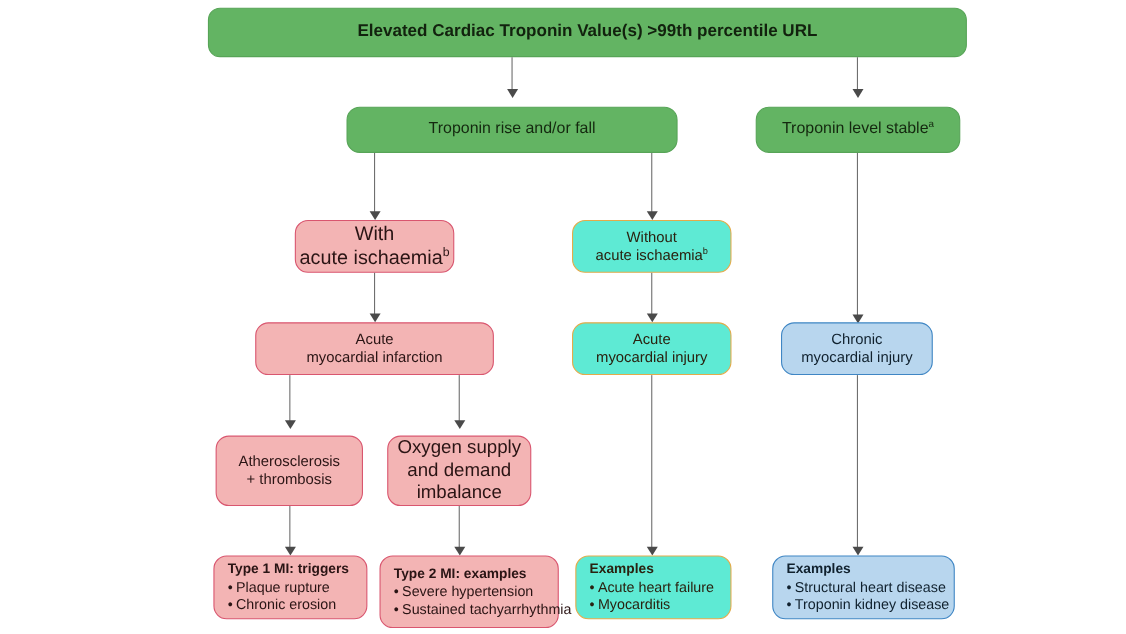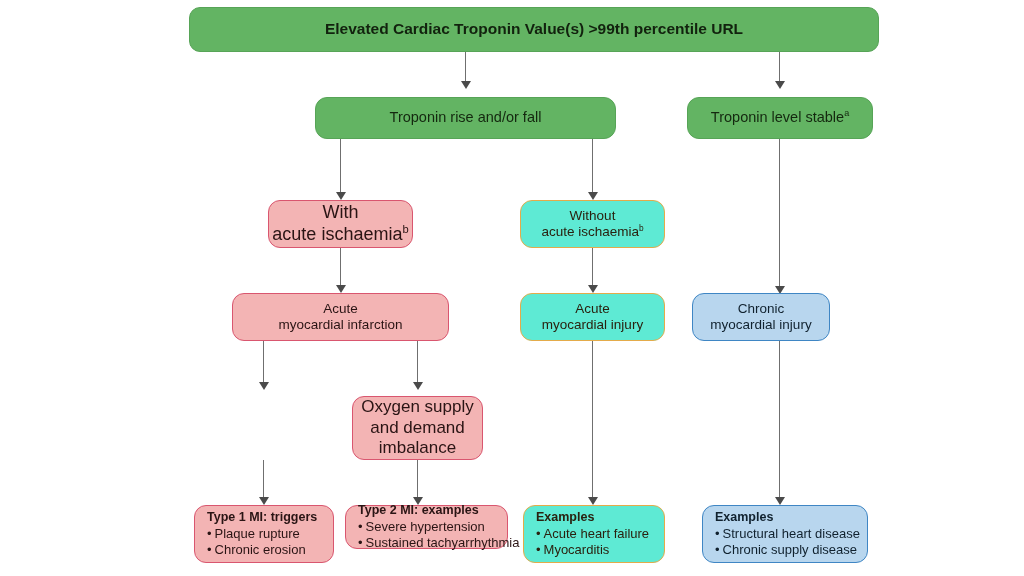--- a/index.html
+++ b/index.html
@@ -147,37 +147,41 @@
   <div class="node n-pink" style="left:232px; top:293px; width:217px; height:48px; font-size:13.5px;">
     <span>Acute</span>
     <span>myocardial infarction</span>
   </div>
 
   <div class="node n-yellow" style="left:520px; top:293px; width:145px; height:48px; font-size:13.5px;">
     <span>Acute</span>
     <span>myocardial injury</span>
   </div>
 
-  <div class="node n-blue" style="left:692px; top:293px; width:138px; height:48px; font-size:13.5px;">
+  <div class="node n-blue" style="left:710px; top:293px; width:138px; height:48px; font-size:13.5px;">
     <span>Chronic</span>
     <span>myocardial injury</span>
   </div>
 
   <div class="line" style="left:263px; top:341px; height:42px;"></div>
   <div class="arrowhead" style="left:259px; top:382px;"></div>
 
   <div class="line" style="left:417px; top:341px; height:42px;"></div>
   <div class="arrowhead" style="left:413px; top:382px;"></div>
 
   <div class="line" style="left:592px; top:341px; height:157px;"></div>
   <div class="arrowhead" style="left:588px; top:497px;"></div>
 
   <div class="line" style="left:779px; top:341px; height:157px;"></div>
   <div class="arrowhead" style="left:775px; top:497px;"></div>
 
+  <div class="node n-pink" style="left:196px; top:396px; width:134px; height:64px; font-size:13.5px;">
+    <span>Atherosclerosis</span>
+    <span>+ thrombosis</span>
+  </div>
 
   <div class="node n-pink" style="left:352px; top:396px; width:131px; height:64px; font-size:17px;">
     <span>Oxygen supply</span>
     <span>and demand</span>
     <span>imbalance</span>
   </div>
 
   <div class="line" style="left:263px; top:460px; height:38px;"></div>
   <div class="arrowhead" style="left:259px; top:497px;"></div>
 
@@ -185,37 +189,37 @@
   <div class="arrowhead" style="left:413px; top:497px;"></div>
 
   <div class="node n-pink left-align" style="left:194px; top:505px; width:140px; height:58px;">
     <div class="list-wrap">
       <div class="list-title">Type 1 MI: triggers</div>
       <div class="list-item"><span class="bullet-dot">•</span><span>Plaque rupture</span></div>
       <div class="list-item"><span class="bullet-dot">•</span><span>Chronic erosion</span></div>
     </div>
   </div>
 
-  <div class="node n-pink left-align" style="left:345px; top:505px; width:163px; height:44px;">
+  <div class="node n-pink left-align" style="left:345px; top:505px; width:163px; height:66px;">
     <div class="list-wrap">
       <div class="list-title">Type 2 MI: examples</div>
       <div class="list-item"><span class="bullet-dot">•</span><span>Severe hypertension</span></div>
       <div class="list-item"><span class="bullet-dot">•</span><span>Sustained tachyarrhythmia</span></div>
     </div>
   </div>
 
   <div class="node n-yellow left-align" style="left:523px; top:505px; width:142px; height:58px;">
     <div class="list-wrap">
       <div class="list-title">Examples</div>
       <div class="list-item"><span class="bullet-dot">•</span><span>Acute heart failure</span></div>
       <div class="list-item"><span class="bullet-dot">•</span><span>Myocarditis</span></div>
     </div>
   </div>
 
   <div class="node n-blue left-align" style="left:702px; top:505px; width:166px; height:58px;">
     <div class="list-wrap">
       <div class="list-title">Examples</div>
       <div class="list-item"><span class="bullet-dot">•</span><span>Structural heart disease</span></div>
-      <div class="list-item"><span class="bullet-dot">•</span><span>Chronic supply disease</span></div>
+      <div class="list-item"><span class="bullet-dot">•</span><span>Troponin kidney disease</span></div>
     </div>
   </div>
 
 </div>
 
 </body></html>

